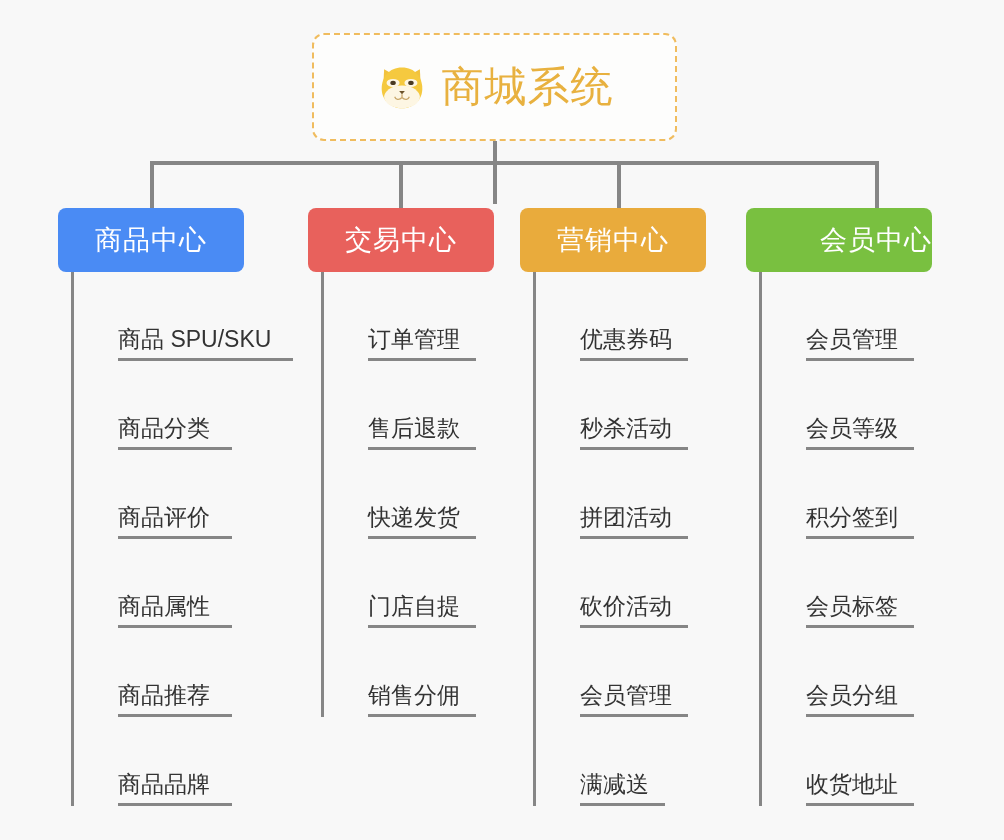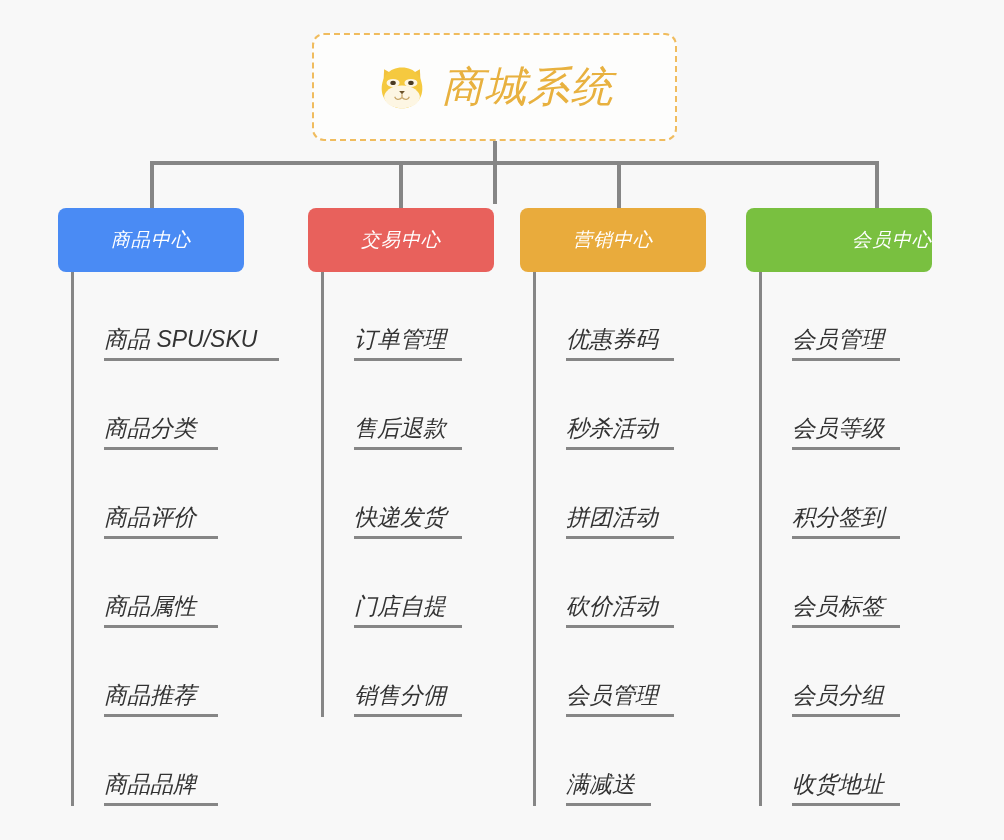--- a/index.html
+++ b/index.html
@@ -12,21 +12,20 @@
     height: 840px;
     background: #f8f8f8;
     font-family: "Liberation Sans", "DejaVu Sans", sans-serif;
     overflow: hidden;
   }
 
   #mindmap {
     position: relative;
     width: 1004px;
     height: 724px;
-    font-style: italic;
   }
 
   
   .root-node {
     position: absolute;
     left: 312px;
     top: 33px;
     width: 365px;
     height: 108px;
     box-sizing: border-box;
@@ -89,34 +88,34 @@
   .col-3 { left: 520px; width: 186px; }
   .col-4 { left: 746px; width: 186px; }
 
   .cat-header {
     height: 64px;
     border-radius: 8px;
     display: flex;
     align-items: center;
     justify-content: center;
     color: #ffffff;
-    font-size: 19px;
+    font-size: 27px;
     letter-spacing: 1px;
     white-space: nowrap;
   }
   .cat-header.c-blue   { background: #4a8bf4; }
   .cat-header.c-red    { background: #e8615c; }
   .cat-header.c-orange { background: #e9ab3c; }
   .cat-header.c-green  { background: #79c040; justify-content: flex-end; }
 
   
   .children {
     position: relative;
     margin-left: 13px;
-    padding-left: 4px;
+    padding-left: 18px;
     border-left: 3px solid #868686;
     list-style: none;
     margin-top: 0;
     margin-bottom: 0;
   }
   .child-item {
     position: relative;
     height: 89px;
     box-sizing: border-box;
     display: flex;

